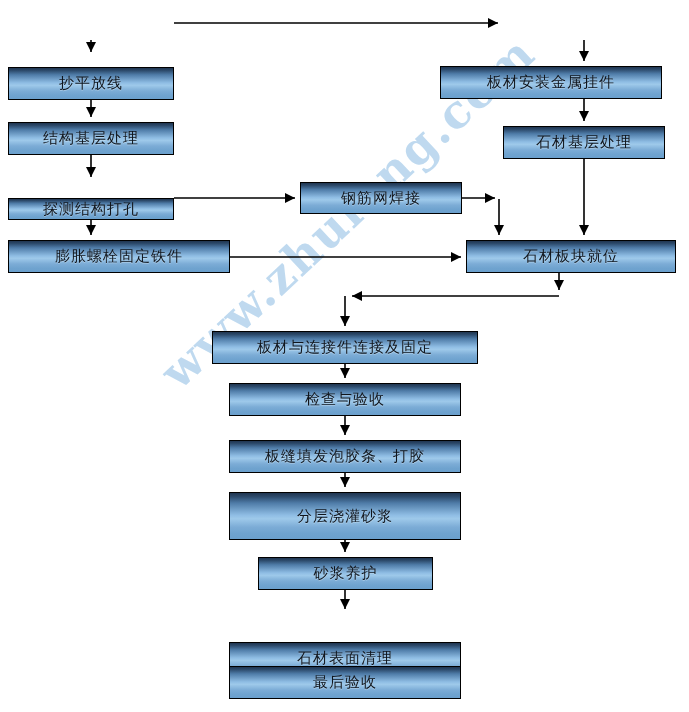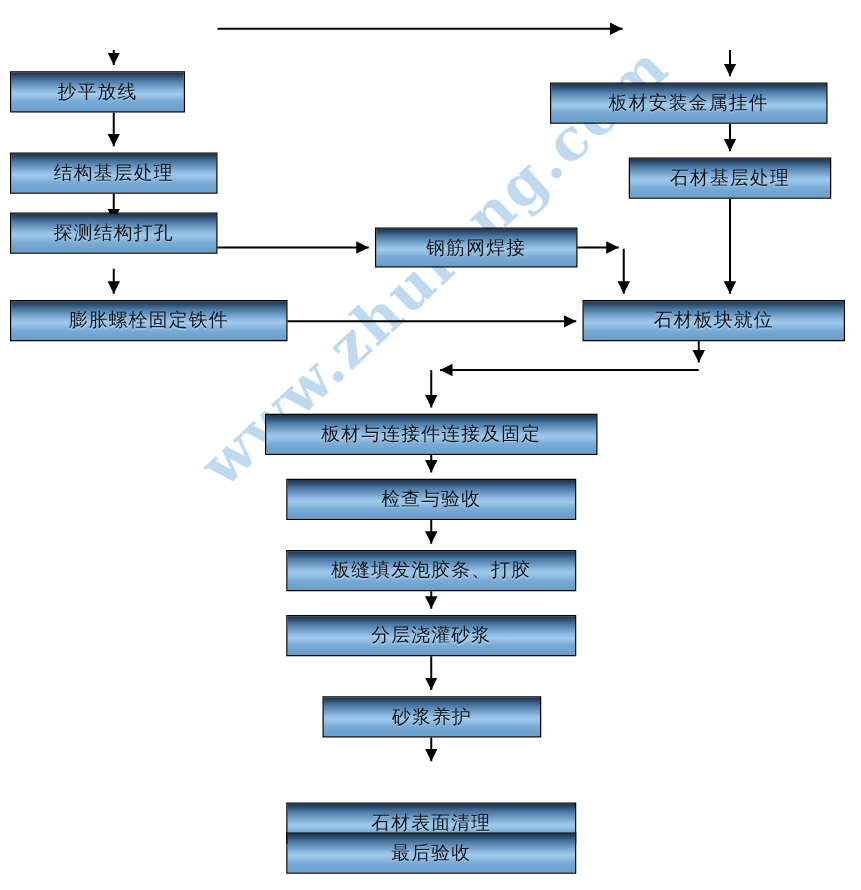--- a/index.html
+++ b/index.html
@@ -159,29 +159,29 @@
 
     <g>
       <path d="M345,590 L345,609" stroke="#000" stroke-width="1.6" fill="none" marker-end="url(#arrow)"></path>
     </g>
 
     <g>
       <path d="M345,647 L345,661" stroke="#000" stroke-width="1.6" fill="none" marker-end="url(#arrow)"></path>
     </g>
   </svg>
 
-  <div class="node" style="left: 8px; top: 57px; width: 140px; height: 33px;">抄平放线</div>
+  <div class="node" style="left: 8px; top: 67px; width: 166px; height: 33px;">抄平放线</div>
   <div class="node" style="left: 8px; top: 122px; width: 166px; height: 33px;">结构基层处理</div>
-  <div class="node" style="left: 8px; top: 170px; width: 166px; height: 33px;">探测结构打孔</div>
+  <div class="node" style="left: 8px; top: 198px; width: 166px; height: 22px;">探测结构打孔</div>
   <div class="node" style="left: 8px; top: 240px; width: 222px; height: 33px;">膨胀螺栓固定铁件</div>
   <div class="node" style="left: 440px; top: 66px; width: 222px; height: 33px;">板材安装金属挂件</div>
   <div class="node" style="left: 503px; top: 126px; width: 162px; height: 33px;">石材基层处理</div>
   <div class="node" style="left: 300px; top: 182px; width: 162px; height: 32px;">钢筋网焊接</div>
   <div class="node" style="left: 466px; top: 240px; width: 210px; height: 33px;">石材板块就位</div>
   <div class="node" style="left: 212px; top: 331px; width: 266px; height: 33px;">板材与连接件连接及固定</div>
   <div class="node" style="left: 229px; top: 383px; width: 232px; height: 33px;">检查与验收</div>
   <div class="node" style="left: 229px; top: 440px; width: 232px; height: 33px;">板缝填发泡胶条、打胶</div>
-  <div class="node" style="left: 229px; top: 492px; width: 232px; height: 33px;">分层浇灌砂浆</div>
+  <div class="node" style="left: 229px; top: 492px; width: 232px; height: 48px;">分层浇灌砂浆</div>
   <div class="node" style="left: 258px; top: 557px; width: 175px; height: 33px;">砂浆养护</div>
   <div class="node" style="left: 229px; top: 642px; width: 232px; height: 33px;">石材表面清理</div>
   <div class="node" style="left: 229px; top: 666px; width: 232px; height: 33px;">最后验收</div>
 
 </div>
 
 </body></html>

